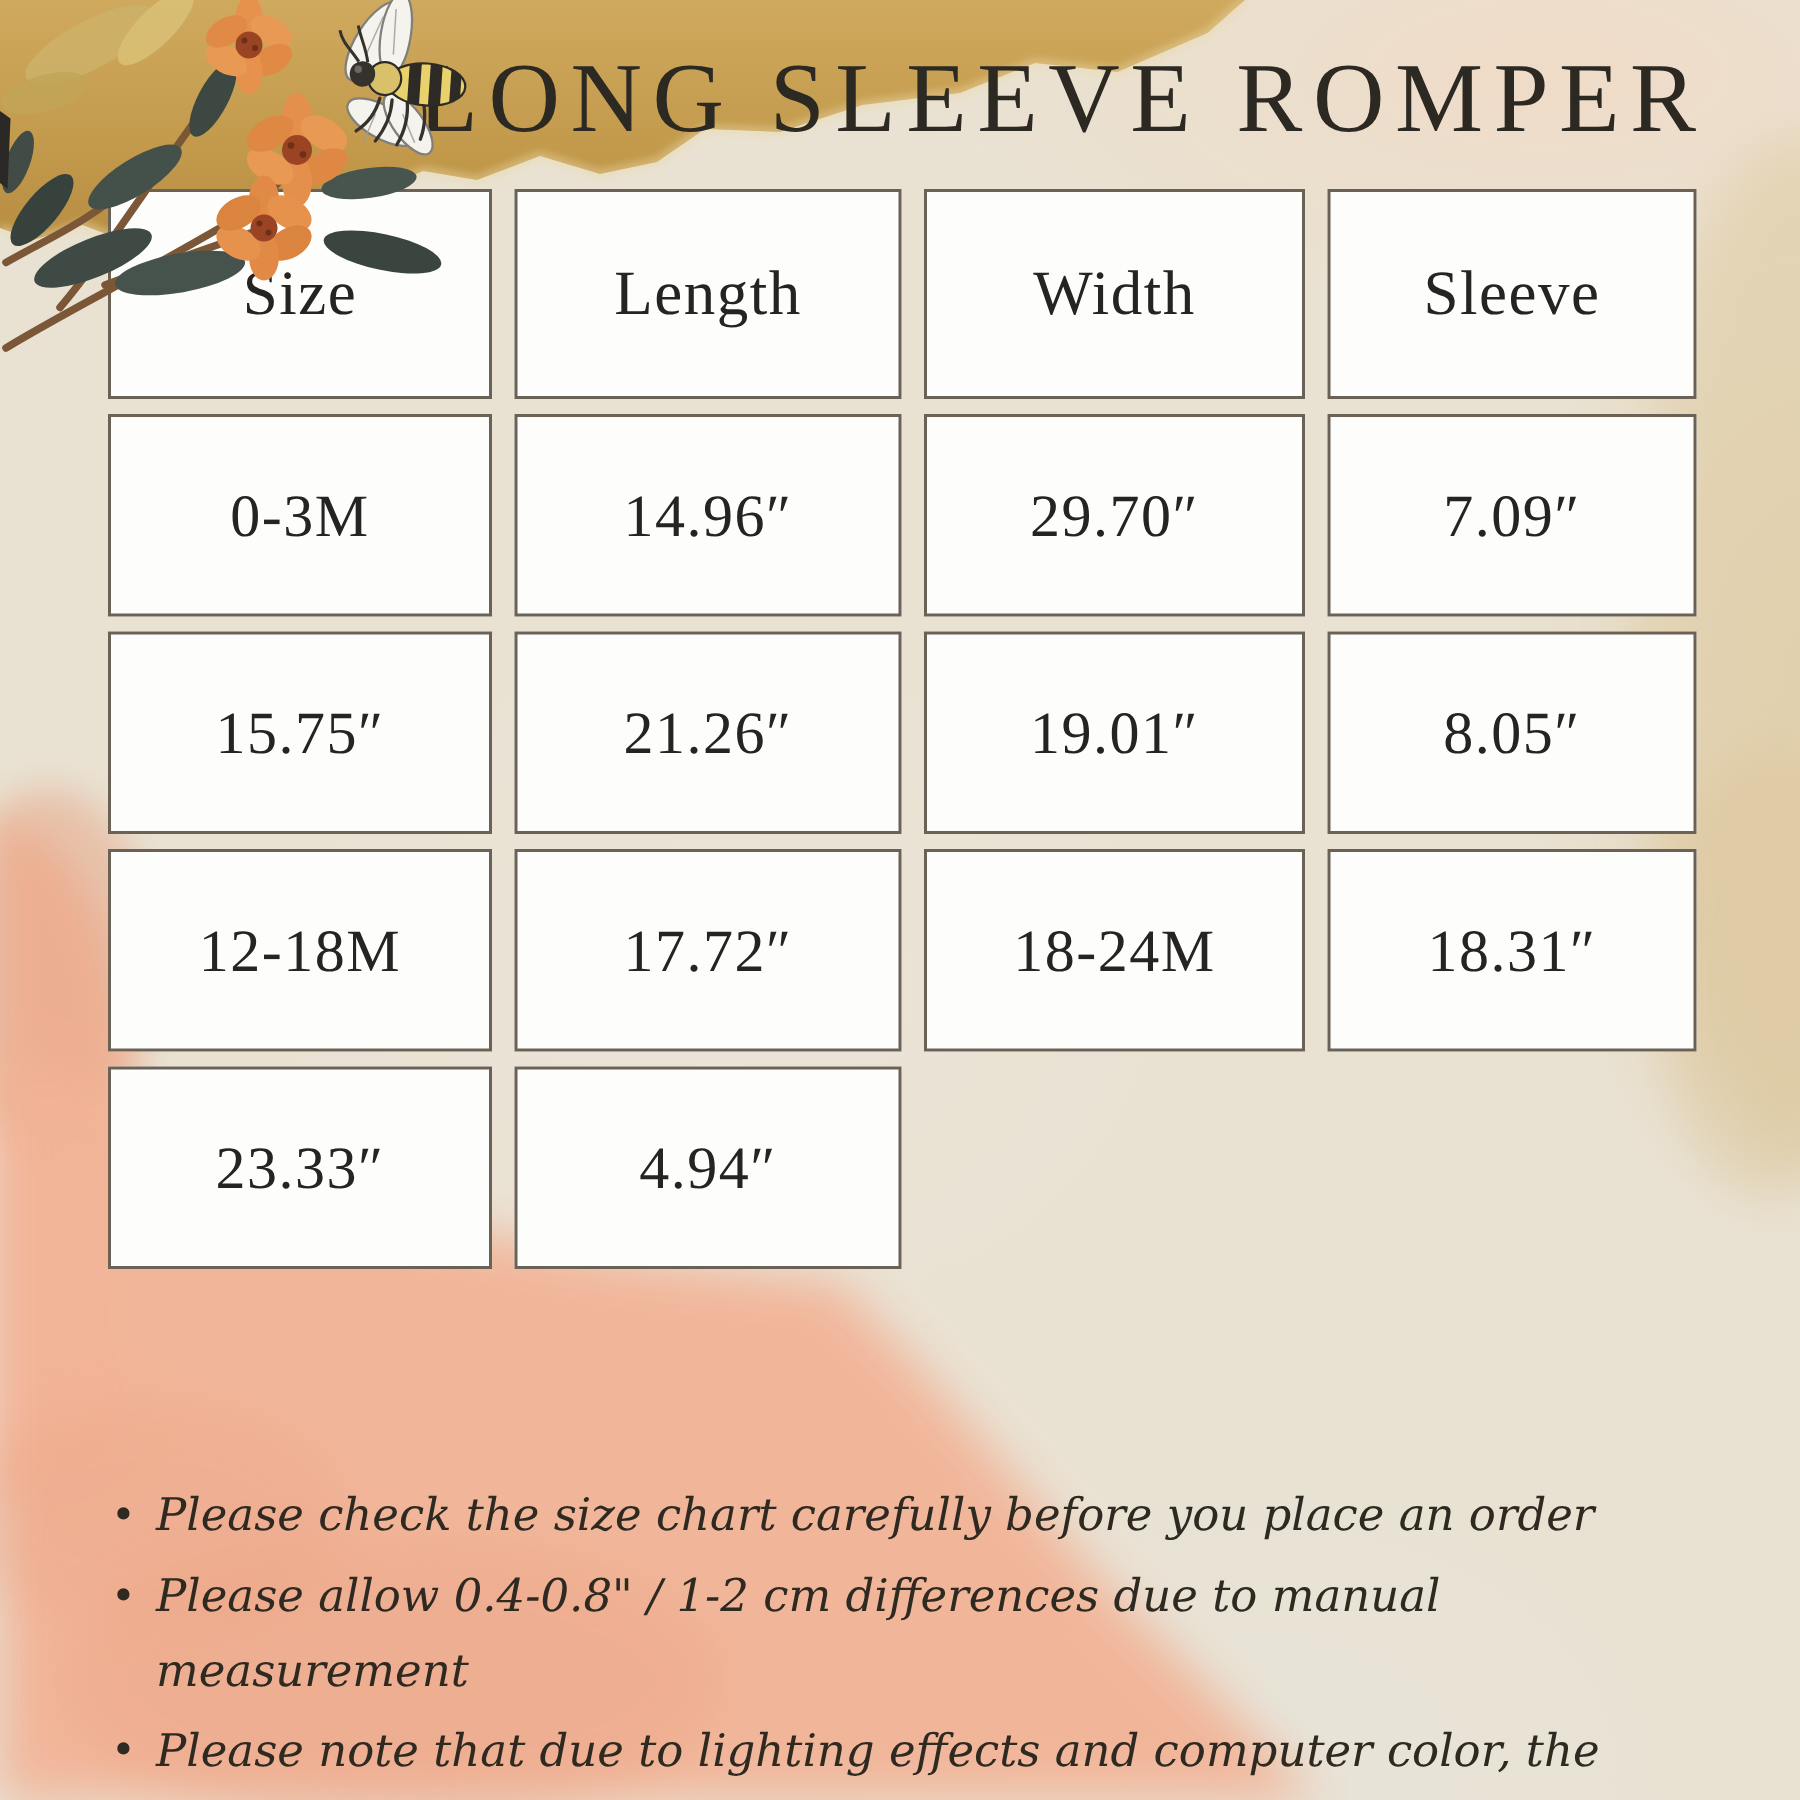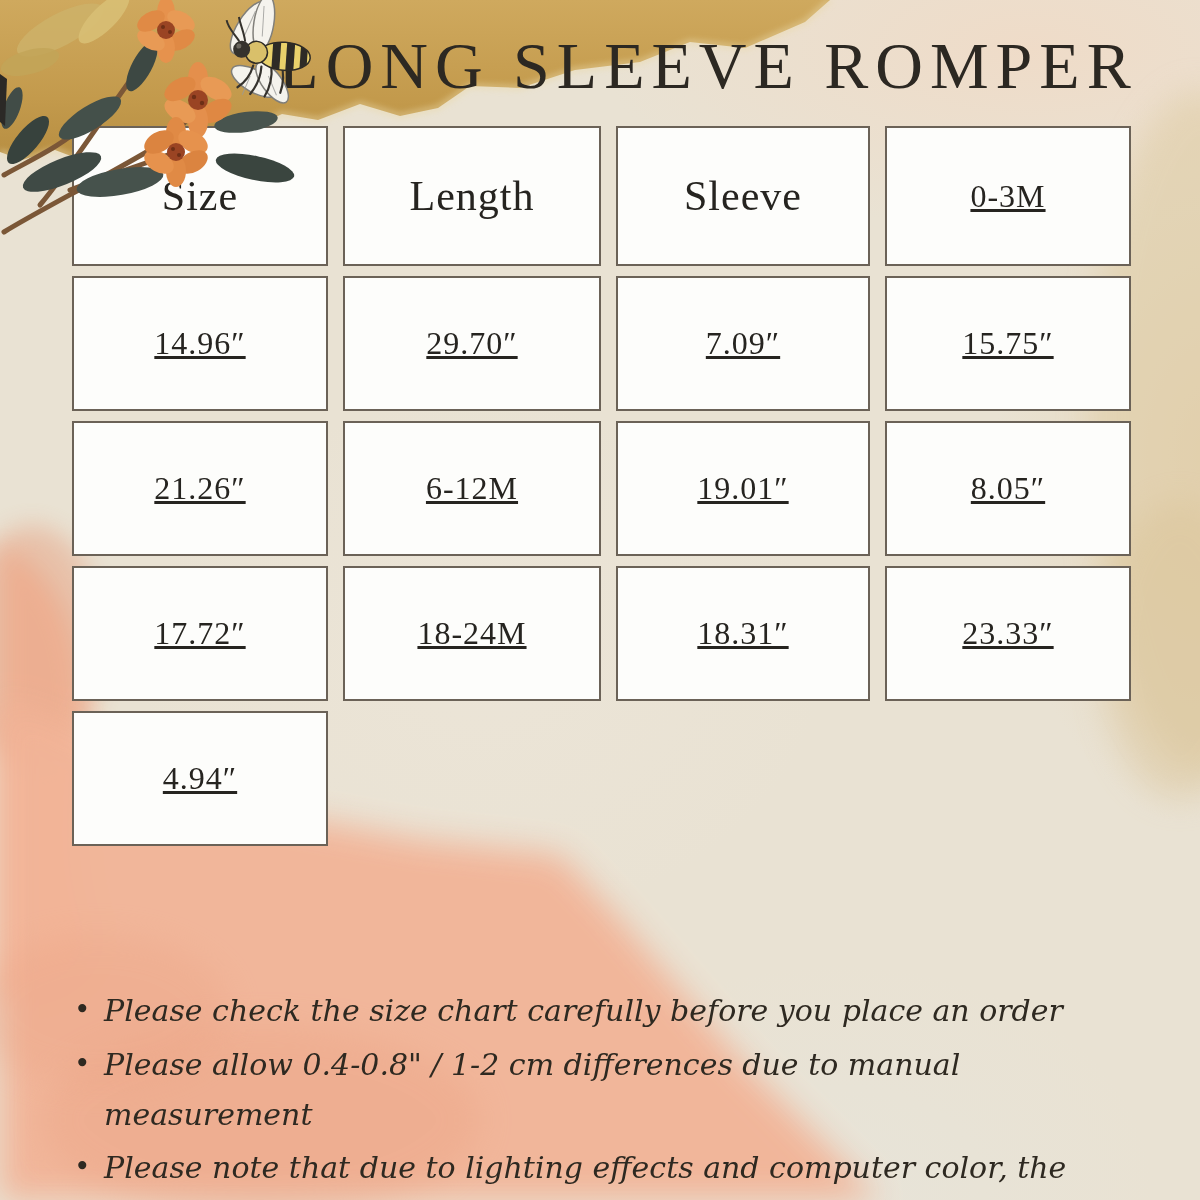--- a/index.html
+++ b/index.html
@@ -30,21 +30,21 @@
     grid-template-columns:256px 258px 254px 246px;
     grid-template-rows:140px 135px 135px 135px 135px 135px;
     column-gap:15px;row-gap:10px;
   }
   .cell{
     background:#fdfdfb;border:2px solid #6b6257;
     display:flex;align-items:center;justify-content:center;
     color:#262420;letter-spacing:1px;
   }
   .cell.hdr{font-size:42px;}
-  .cell.val{font-size:32px;text-decoration:underline;}
+  .cell.val{font-size:40px;}
 
   .notes{
     position:absolute;z-index:4;left:74px;top:986px;width:1092px;
     list-style:none;margin:0;padding:0;
     font-family:"DejaVu Serif",serif;font-style:italic;
     font-size:30px;color:#2e2921;line-height:1.66;
   }
   .notes li{display:grid;grid-template-columns:30px 1fr;margin:0 0 4px 0;}
   .notes .bullet{font-style:normal;font-size:28px;line-height:1.72;color:#2e2921;}
 </style>
@@ -83,34 +83,35 @@
 
     <path fill="url(#tanGrad)" d="M0,0 L830,0 L805,22 L745,48 L690,42 L640,62 L575,70 L520,88 L470,86 L438,108 L400,116 L360,104 L318,120 L282,114 L248,130 L205,138 L168,152 L128,148 L92,164 L55,150 L22,160 L0,152 Z"></path>
     <path fill="none" stroke="#ead9a8" stroke-width="4" opacity="0.75" filter="url(#soft3)" d="M830,0 L805,22 L745,48 L690,42 L640,62 L575,70 L520,88 L470,86 L438,108 L400,116 L360,104 L318,120 L282,114 L248,130 L205,138 L168,152 L128,148 L92,164 L55,150 L22,160 L0,152"></path>
   </svg>
 
   <div class="page-title">LONG SLEEVE ROMPER</div>
 
   <div class="size-table">
     <div class="cell hdr">Size</div>
     <div class="cell hdr">Length</div>
+    <div class="cell hdr">Width</div>
     <div class="cell hdr">Sleeve</div>
 
     <div class="cell val">0-3M</div>
     <div class="cell val">14.96″</div>
     <div class="cell val">29.70″</div>
     <div class="cell val">7.09″</div>
 
     <div class="cell val">15.75″</div>
     <div class="cell val">21.26″</div>
 
-    <div class="cell val">6-12M</div>
     <div class="cell val">19.01″</div>
     <div class="cell val">8.05″</div>
 
+    <div class="cell val">12-18M</div>
     <div class="cell val">17.72″</div>
 
     <div class="cell val">18-24M</div>
     <div class="cell val">18.31″</div>
     <div class="cell val">23.33″</div>
     <div class="cell val">4.94″</div>
   </div>
 
   <svg class="fg-decor" width="1200" height="1200" viewBox="0 0 1200 1200">
     <defs>

